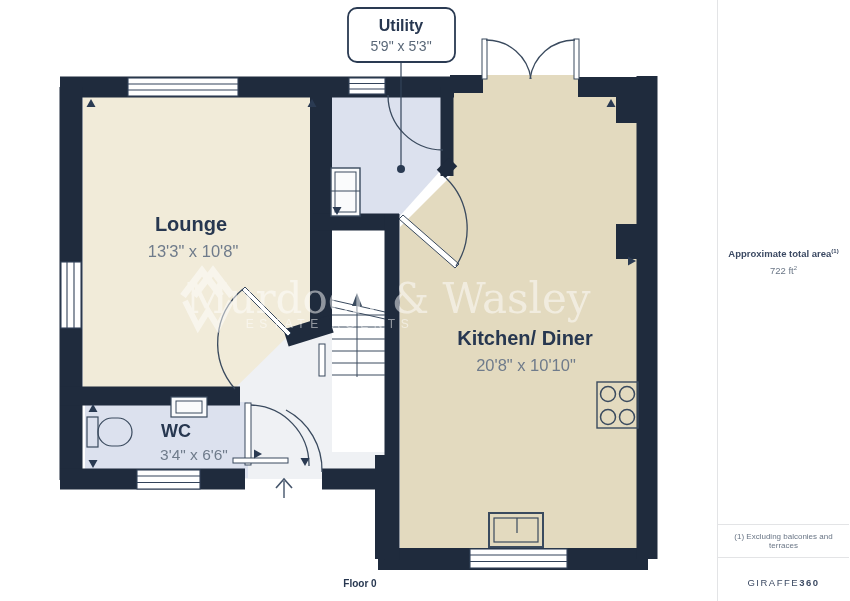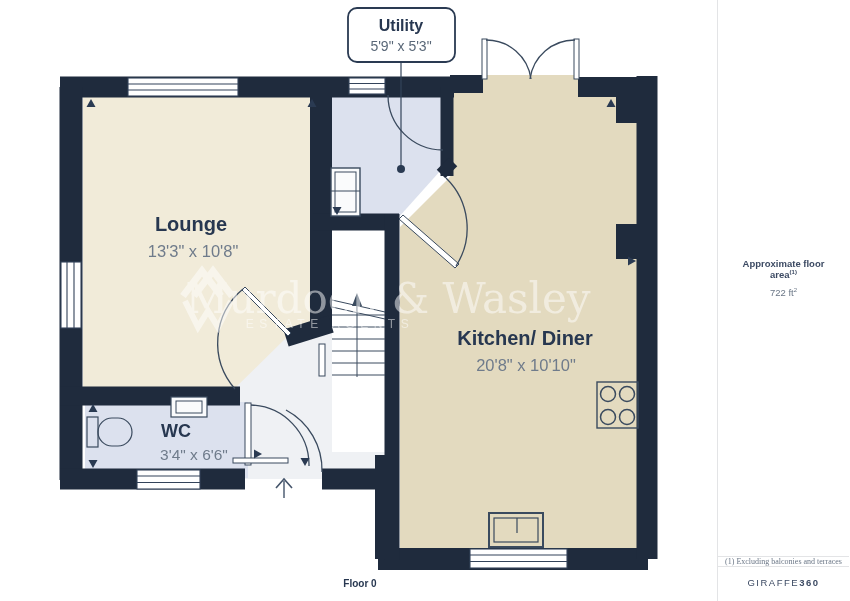--- a/index.html
+++ b/index.html
@@ -18,23 +18,23 @@
   .wm-tag{font-size:12px;letter-spacing:5.5px;fill:#ffffff;}
   
   .sidebar{position:absolute;left:717px;top:0;width:132px;height:601px;background:#fff;
            border-left:1px solid #E3E4E6;display:flex;flex-direction:column;box-sizing:border-box;}
   .area-section{flex:1;display:flex;flex-direction:column;justify-content:center;align-items:center;
                 text-align:center;padding:0 10px;}
   .area-title{font-size:9.5px;font-weight:bold;color:#3C4A63;}
   .area-title sup,.area-value sup{font-size:6px;}
   .area-value{font-size:9.5px;color:#6A7686;margin-top:6px;}
   .footnote-section{border-top:1px solid #E3E4E6;border-bottom:1px solid #E3E4E6;
-                    padding:0 5px;font-size:8px;color:#6A7686;text-align:center;font-family:Liberation Serif, serif;}
+                    padding:7px 5px;font-size:8px;color:#6A7686;text-align:center;}
   .legal-section{padding:9px 8px 10px;font-size:8px;color:#6A7686;text-align:center;line-height:1.55;}
-  .brand{font-size:9.5px;color:#3C4A63;letter-spacing:1.5px;}
+  .brand{margin-top:9px;font-size:9.5px;color:#3C4A63;letter-spacing:1.5px;}
   .brand .b{font-weight:bold;}
 </style>
 </head>
 <body>
 
 <div class="canvas">
 
   <svg width="718" height="601" viewBox="0 0 718 601">
 
     <g>
@@ -166,21 +166,21 @@
 
     <g>
       <rect x="348" y="8" width="107" height="54" rx="9" fill="#ffffff" stroke="#2A3A52" stroke-width="1.8"></rect>
       <text x="401" y="31" text-anchor="middle" class="callout-name">Utility</text>
       <text x="401" y="51" text-anchor="middle" class="callout-dims">5'9" x 5'3"</text>
     </g>
   </svg>
 
   <div class="sidebar">
     <div class="area-section">
-      <div class="area-title"><span>Approximate floor area</span><sup>(1)</sup></div>
+      <div class="area-title"><span>Approximate total area</span><sup>(1)</sup></div>
       <div class="area-value"><span>722 ft</span><sup>2</sup></div>
     </div>
     <div class="footnote-section">(1) Excluding balconies and terraces</div>
     <div class="legal-section">
       <div class="brand"><span>GIRAFFE</span><span class="b">360</span></div>
     </div>
   </div>
 </div>
 
 </body></html>

